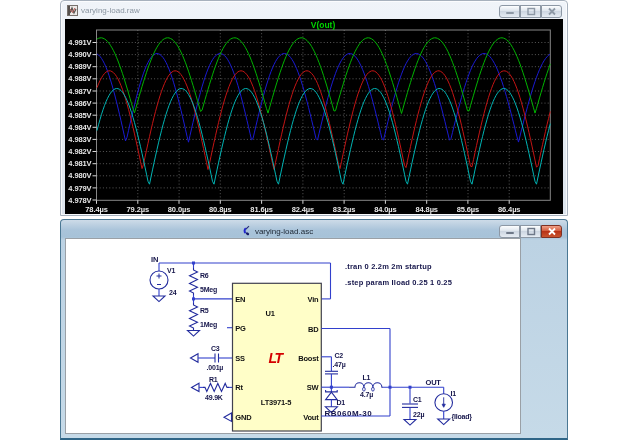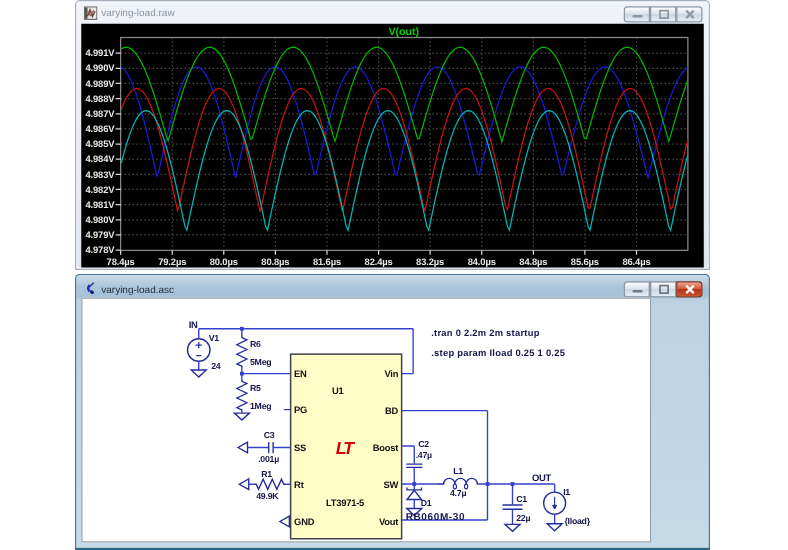--- a/index.html
+++ b/index.html
@@ -8,21 +8,21 @@
 #w1{position:absolute;left:60px;top:0px;width:508px;height:216px;
   background:linear-gradient(#f0f4f9,#dde5ee);
   border:1px solid #a7b1bd;border-radius:4px 4px 0 0;
   box-shadow:inset 0 0 0 1px rgba(255,255,255,.75);}
 #w1 .title{position:absolute;left:6px;top:4px;height:15px;right:80px;
   font-size:8px;color:#8a95a1;white-space:nowrap;}
 #w1 .content{position:absolute;left:4px;top:18px;width:498px;height:195px;background:#000;}
 
 #w2{position:absolute;left:60px;top:219px;width:508px;height:221px;
   background:linear-gradient(#cddbe8 0px,#aac4da 10px,#a6c2d8 17px,#bcd2e3 20px,#c6dae8 100%);
-  border:1px solid #4a7793;border-bottom-width:2px;border-bottom-color:#2f6587;border-radius:4px 4px 0 0;}
+  border:1px solid #4a7793;border-bottom-width:2px;border-bottom-color:#2f6587;border-radius:4px 4px 0 0;text-align:center;}
 #w2 .title{position:absolute;left:6px;top:5px;height:15px;right:80px;
   font-size:8px;color:#1c2633;white-space:nowrap;}
 #w2 .content{position:absolute;left:4px;top:18px;width:456px;height:196px;background:#fff;border:1px solid #9aa0a6;}
 
 .btns{position:absolute;display:flex;}
 .cb{width:21px;height:13px;border:1px solid #8d98a5;background:linear-gradient(#fdfeff,#dde4ec 45%,#cdd6e1 50%,#e6ecf3);
   display:flex;align-items:center;justify-content:center;}
 .cb:first-child{border-radius:3px 0 0 3px;}
 .cb:last-child{border-radius:0 3px 3px 0;}
 .cb svg{display:block;}

